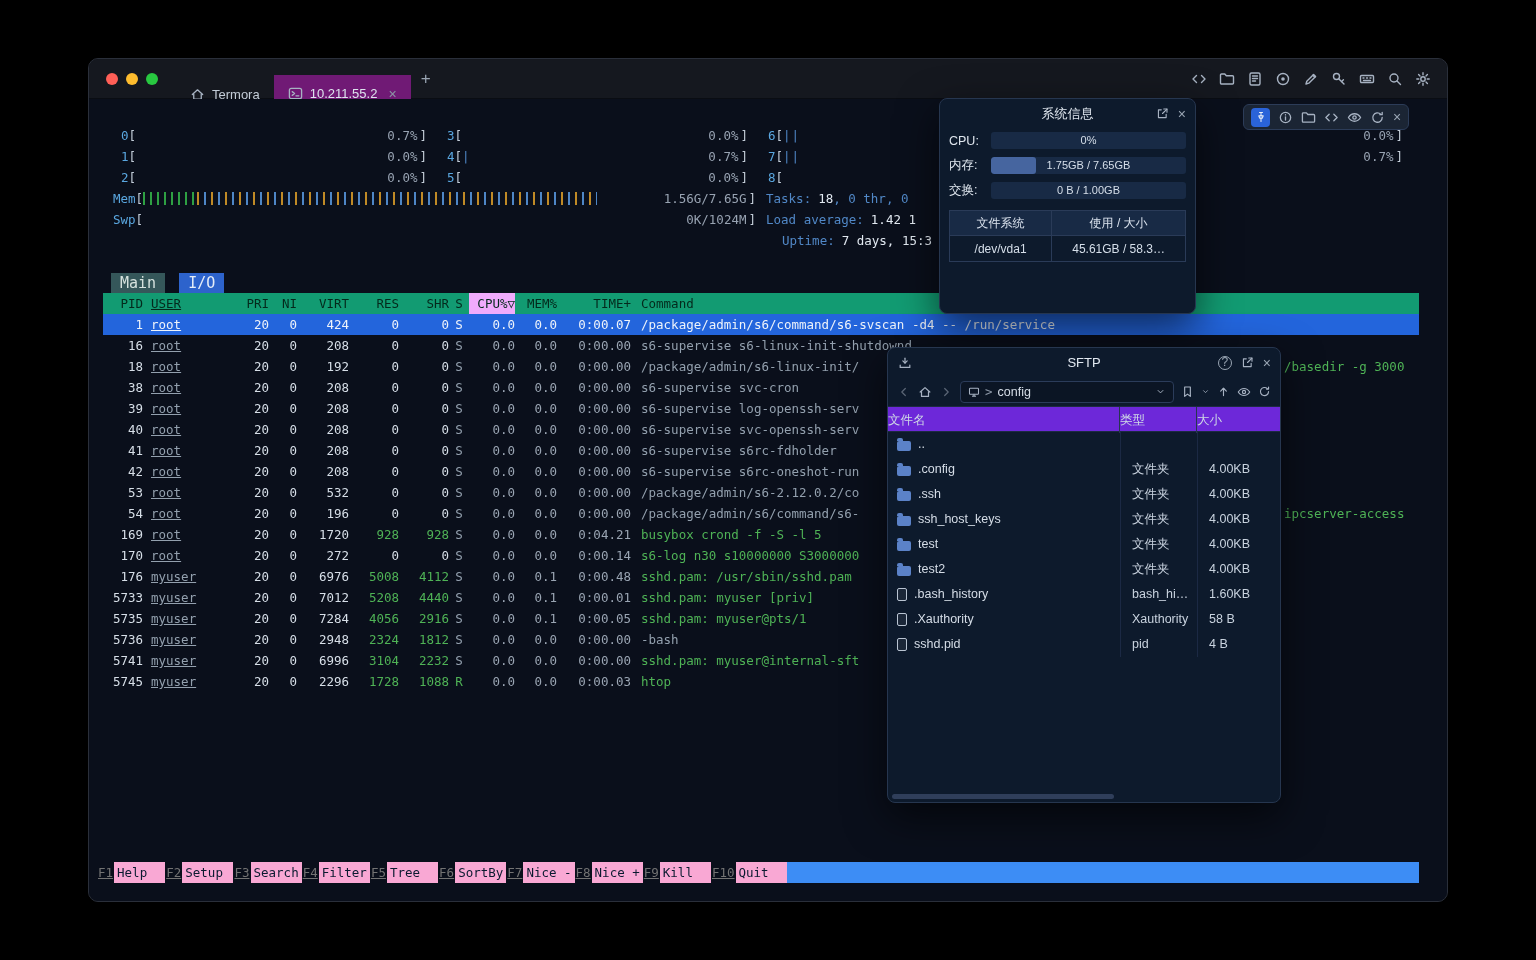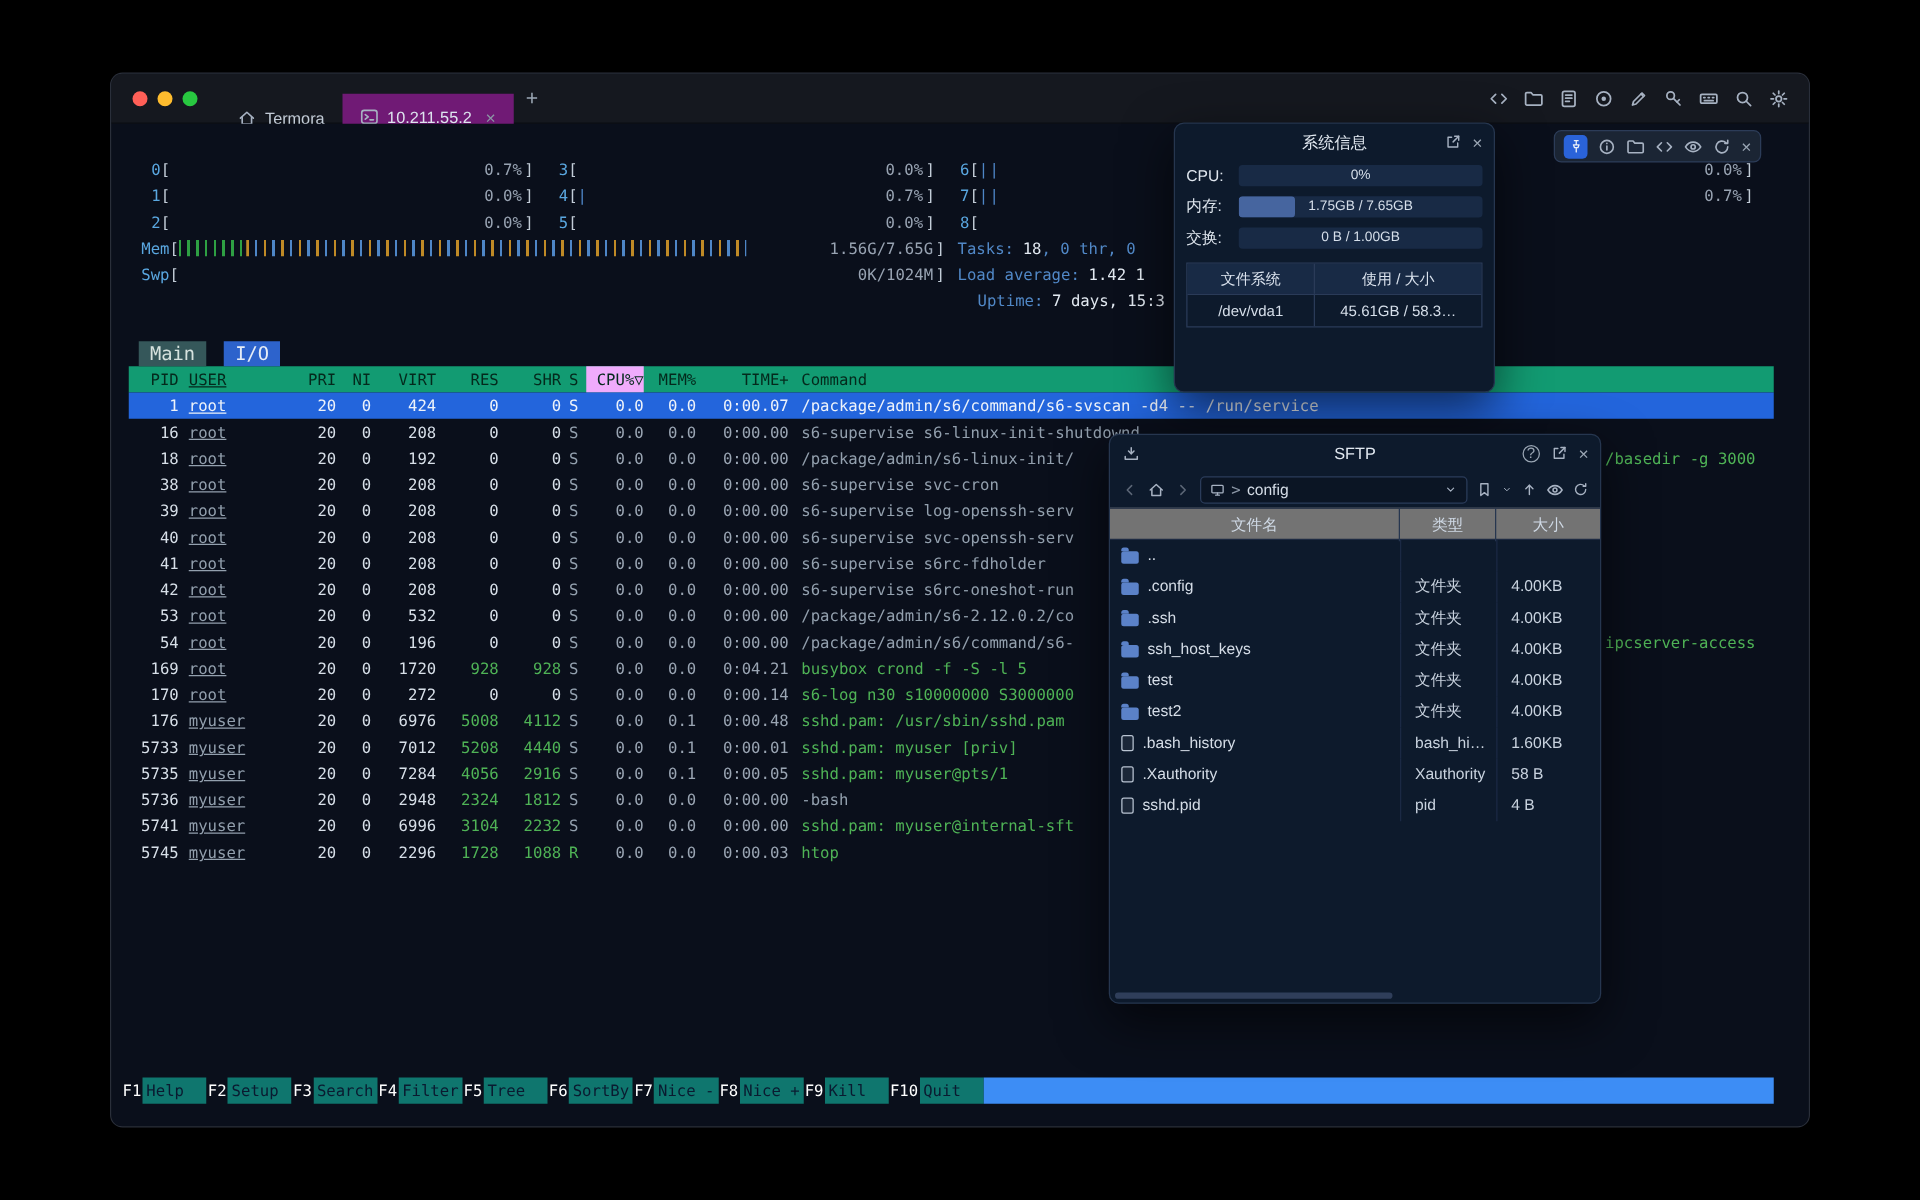--- a/index.html
+++ b/index.html
@@ -62,22 +62,22 @@
   .c { white-space:pre; overflow:hidden; }
   .r { text-align:right; } .l { padding-left:8px;text-decoration:underline; } .ctr { text-align:center; }
   .user { color:#93a0ae; } .dim { color:#9aa5b3; } .st { color:#93a0ae; }
   .cmd { padding-left:10px; color:#93a0ae; }
   .green { color:#4fb356; }
   .frag { position:absolute; left:1181px; top:0; line-height:21px; white-space:pre; }
 
   .fbar { position:absolute; left:8px; right:28px; bottom:18px; height:21px; display:flex; align-items:stretch; }
   .fbar::after { content:""; flex:1; background:#3d8df5; }
   .fk { display:inline-flex; }
-  .fkey { color:#ffffff; line-height:21px; padding:0 1px; }
-  .flab { background:#0f766e; color:#0a1a30; line-height:21px; white-space:pre; padding:0 3px; }
+  .fkey { color:#737373; line-height:21px; padding:0 1px;text-decoration:underline; }
+  .flab { background:#f9a8d4; color:#0a1a30; line-height:21px; white-space:pre; padding:0 3px; }
 
   
   .panel { position:absolute; background:#0d1a2c; border:1px solid #26364f; border-radius:8px;
     box-shadow:0 14px 40px rgba(0,0,0,.6); color:#dbe3ee; }
   .p-title { position:relative; height:29px; line-height:29px; text-align:center; font-size:13px; color:#e2e9f1; }
   .p-ticons { position:absolute; right:9px; top:0; height:29px; display:flex; align-items:center; gap:9px; }
   .xchar { font-size:14px; color:#9aa6b4; line-height:1; }
   .qchar { font-size:12px; color:#9aa6b4; border:1.2px solid #9aa6b4; border-radius:50%; width:14px; height:14px;
     display:inline-flex; align-items:center; justify-content:center; }
 
@@ -102,21 +102,21 @@
 
   
   .sftp { left:798px; top:288px; width:394px; height:456px; border-radius:8px; }
   .sftp .p-lefticon { position:absolute; left:10px; top:0; height:29px; display:flex; align-items:center; }
   .sf-toolbar { height:29px; display:flex; align-items:center; gap:7px; padding:0 9px; }
   .crumb { flex:1; height:22px; border:1px solid #2b3c5a; border-radius:4px; background:#0b1524;
     display:flex; align-items:center; gap:5px; padding:0 7px; font-size:12.5px; color:#d5dde7; }
   .crumb .sep { color:#8b96a5; font-family:"DejaVu Sans Mono",monospace; }
   .crumb .csp { flex:1; }
   .sf-grid { display:grid; grid-template-columns:minmax(0,1fr) 77px 83px; }
-  .sf-head { height:26px; line-height:26px; background:#737373; text-align:center; font-size:12.5px; color:#cfd9e5;
+  .sf-head { height:26px; line-height:26px; background:#6d28d9; font-size:12.5px; color:#cfd9e5;
     border-top:1px solid #1d2a42; border-bottom:1px solid #1d2a42; }
   .sf-head span { border-right:1px solid #26364f; }
   .sf-head span:last-child { border-right:none; }
   .sf-row { height:25px; line-height:25px; font-size:12.5px; color:#d5dde7; }
   .sf-name { display:flex; align-items:center; gap:7px; padding-left:9px; overflow:hidden; white-space:nowrap; }
   .sf-type, .sf-size { padding-left:11px; border-left:1px solid #1b2944; overflow:hidden; white-space:nowrap; color:#c9d3df; }
   .fic { display:inline-block; position:relative; flex:none; }
   .fic.folder { width:14px; height:10px; background:#5b82c8; border-radius:2px; margin-top:2px; }
   .fic.folder::before { content:""; position:absolute; top:-3px; left:0; width:6px; height:3px; background:#5b82c8; border-radius:2px 2px 0 0; }
   .fic.file { width:10px; height:13px; border:1.3px solid #b9c4d2; border-radius:2px; background:rgba(255,255,255,.06); }

